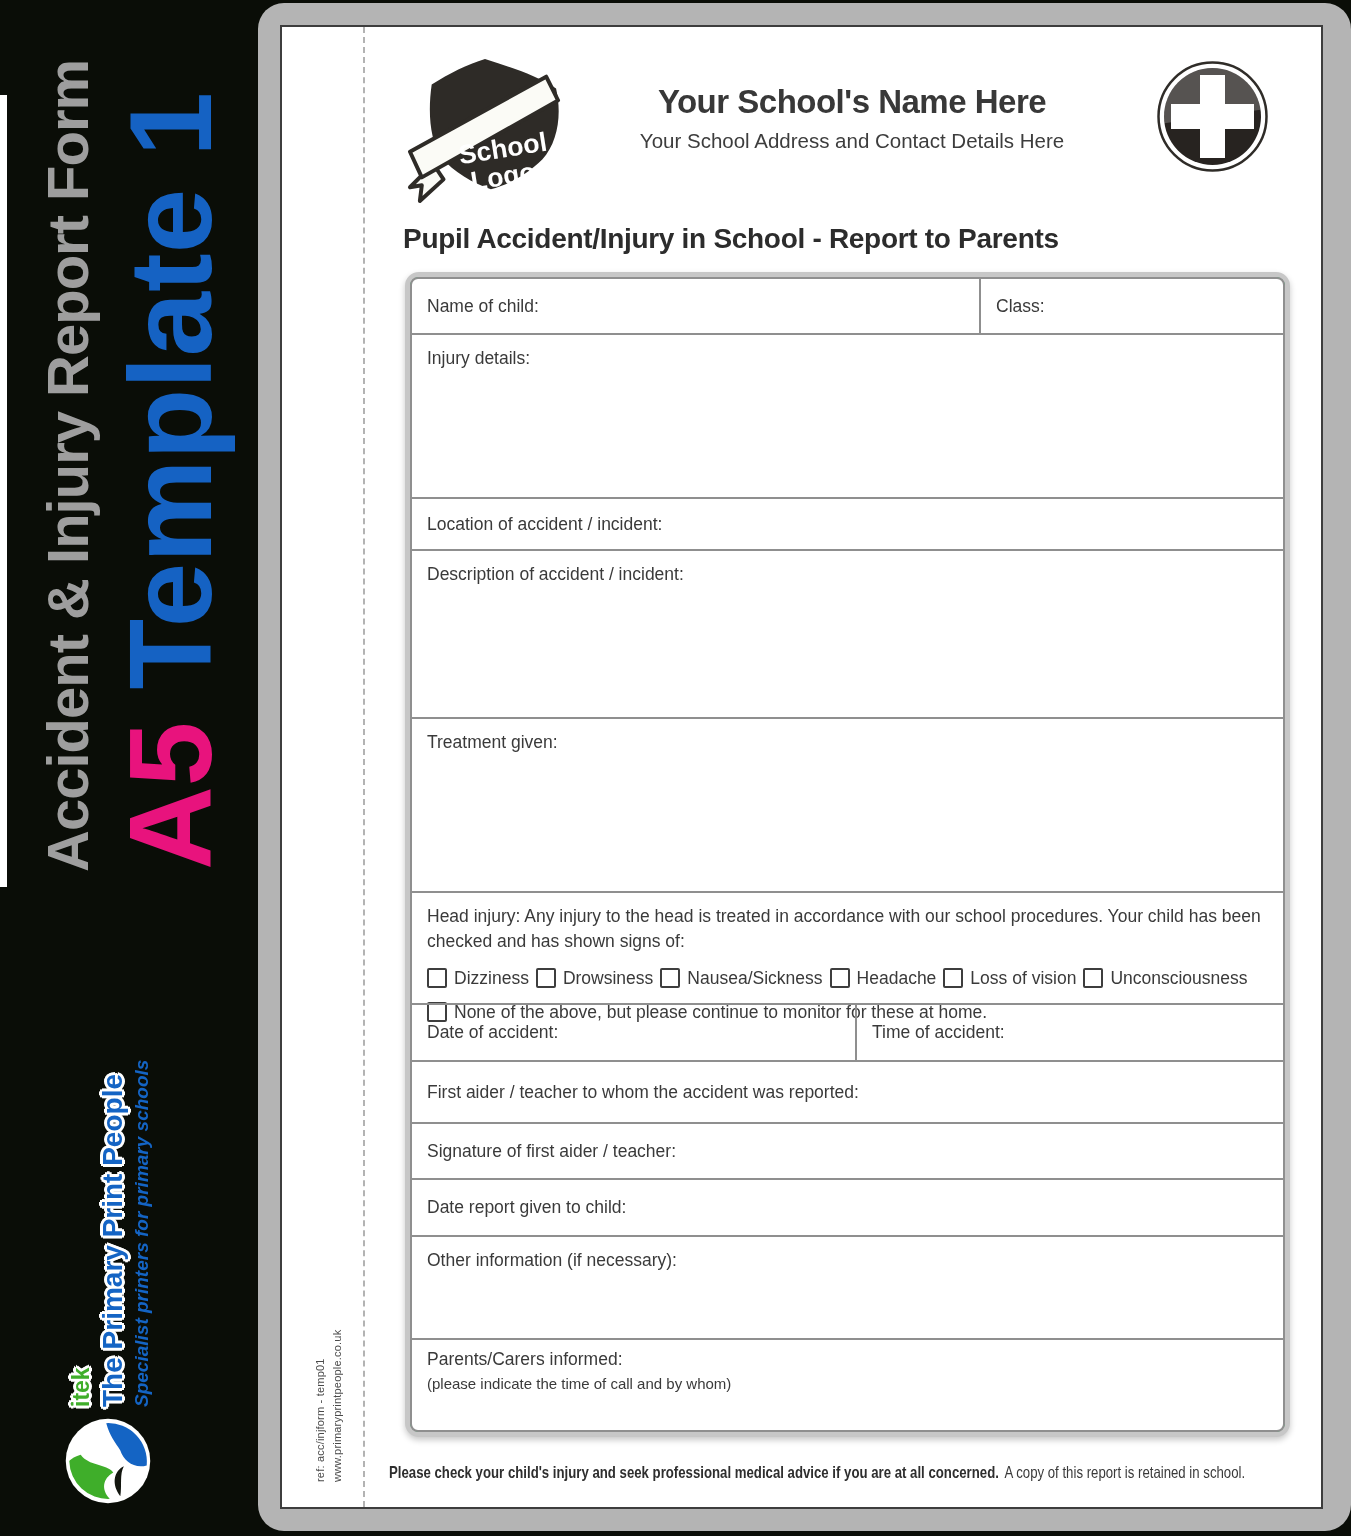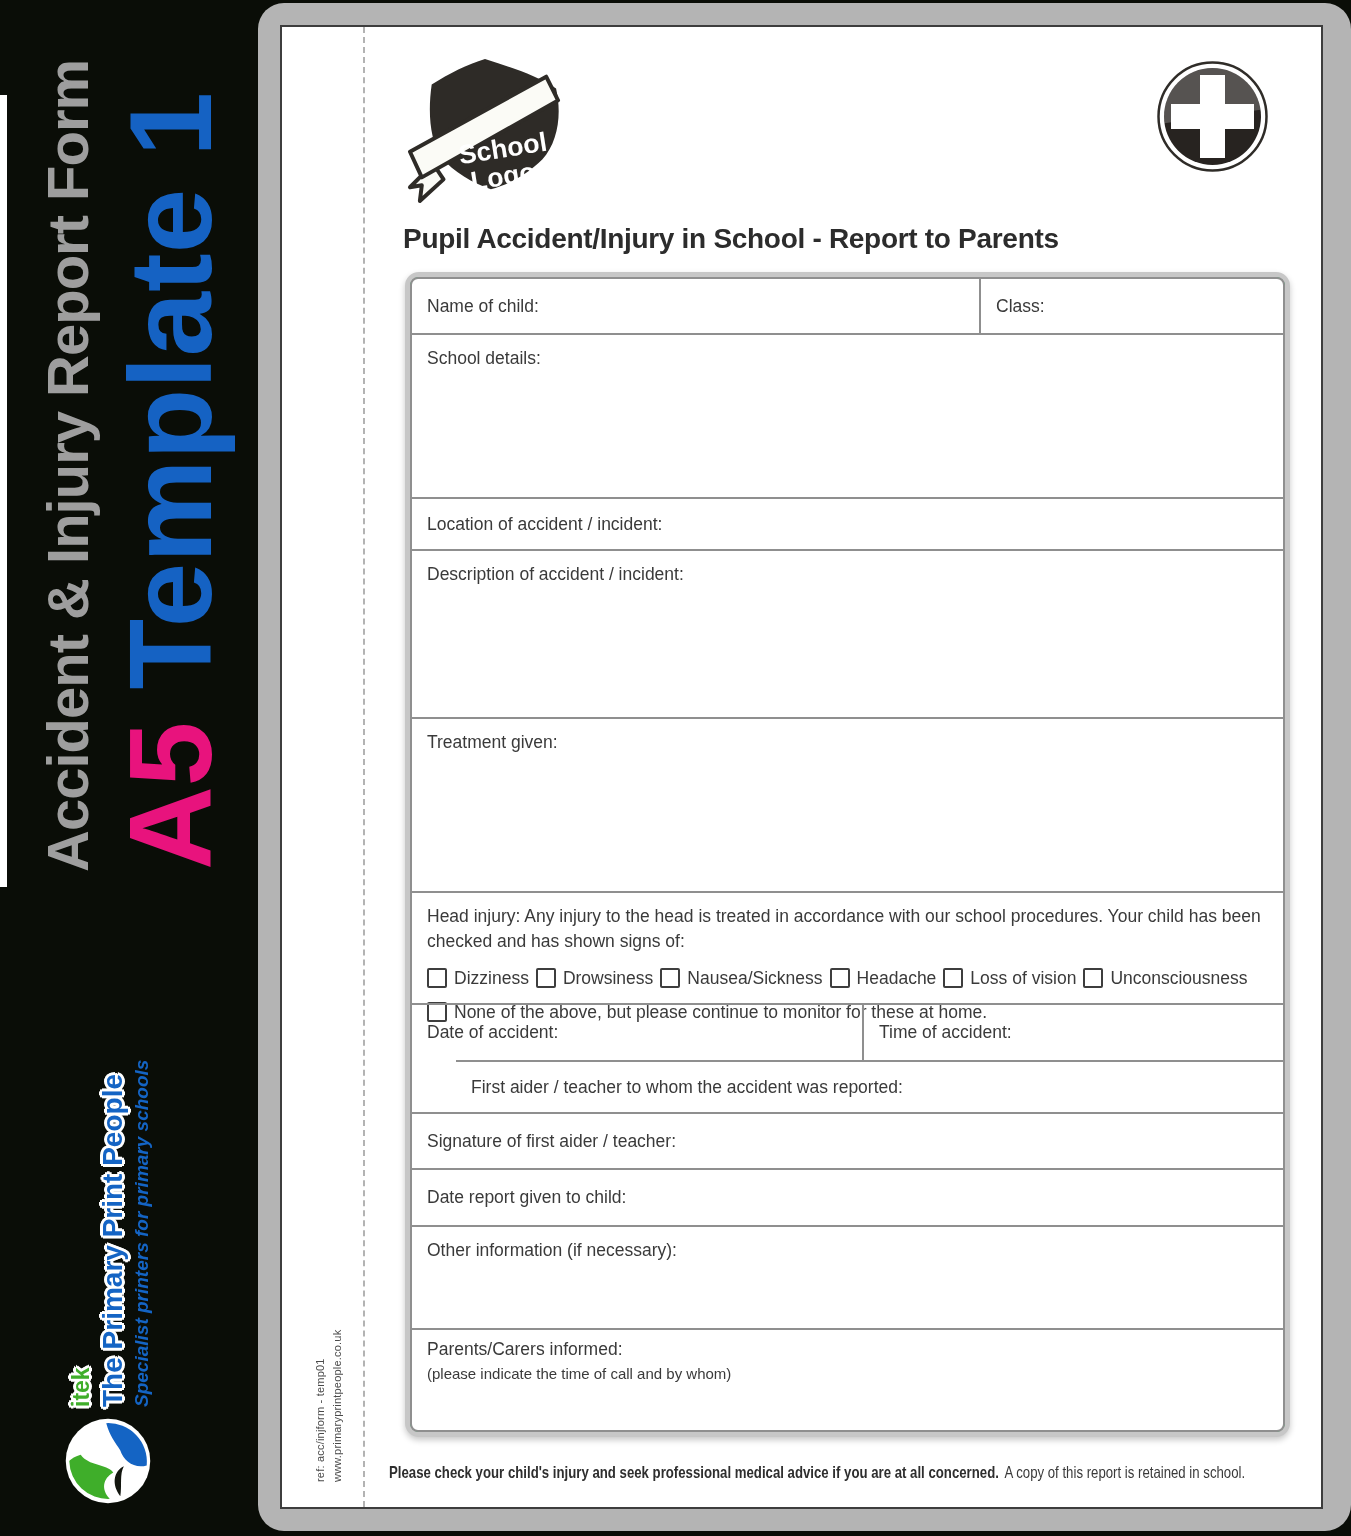--- a/index.html
+++ b/index.html
@@ -53,21 +53,21 @@
     font-size:17.5px; color:#3a3a3a; flex-shrink:0; }
   .row.first { border-top:none; }
   .row.top { align-items:flex-start; padding-top:13px; }
   .row.split { padding:0; }
   .cell { height:100%; display:flex; align-items:center; padding:0 15px; }
   .cell.grow { flex:1; }
   .cell.div { border-left:2px solid #8f8f8f; }
 
   .r1{height:54px;} .r2{height:164px;} .r3{height:52px;} .r4{height:168px;} .r5{height:174px;}
   .r6{height:112px; display:block; padding:11px 15px 0 15px;}
-  .r7{height:57px;gap:7px;} .r8{height:52px;margin-left:44px;} .r9{height:56px;} .r10{height:57px;}
+  .r7{height:57px;} .r8{height:62px;} .r9{height:56px;} .r10{height:57px;}
   .r11{height:103px;} .r12{flex:1; display:block; padding:9px 15px 0 15px;}
 
   .hi-text { font-size:17.5px; line-height:1.45; color:#3a3a3a; }
   .cb-line { display:flex; align-items:center; margin-top:13px; gap:7px; }
   .cb-item { display:flex; align-items:center; gap:7px; }
   .cb { width:20px; height:20px; border:2px solid #3e3e3e; border-radius:2px; background:#fff; flex-shrink:0; }
   .cb-label { font-size:17.5px; color:#3a3a3a; }
 
   .r12 .note { font-size:15px; margin-top:5px; color:#3a3a3a; }
 
@@ -120,20 +120,24 @@
           <path d="M28,124 L40,130 L34,112 Z" fill="#2e2b27"></path>
           <path d="M28,122 L14,136 L26,134 L24,150 L48,128 L40,116 Z" fill="#fbfbf6" stroke="#2e2b27" stroke-width="4" stroke-linejoin="round"></path>
           <path d="M14,100 L152,24 L164,48 L26,126 Z" fill="#fbfbf6" stroke="#2e2b27" stroke-width="4" stroke-linejoin="round"></path>
           <g transform="rotate(-9 108 110)" fill="#ffffff" font-family="Liberation Sans, DejaVu Sans, sans-serif" font-weight="bold" font-size="27">
             <text x="110" y="106" text-anchor="middle">School</text>
             <text x="106" y="134" text-anchor="middle">Logo</text>
           </g>
         </svg>
       </div>
 
+      <div class="school-heading">
+        <div class="school-name">Your School's Name Here</div>
+        <div class="school-address">Your School Address and Contact Details Here</div>
+      </div>
 
       <div class="plus-badge">
         <svg width="113" height="113" viewBox="0 0 113 113">
           <circle cx="56.5" cy="56.5" r="54" fill="#ffffff" stroke="#2f2c28" stroke-width="2.5"></circle>
           <circle cx="56.5" cy="56.5" r="48.5" fill="#272320"></circle>
           <path d="M56.5,8 a48.5,48.5 0 0 1 48.5,48.5 l-97,0 a48.5,48.5 0 0 1 48.5,-48.5 Z" fill="rgba(255,255,255,0.22)" transform="rotate(-8 56.5 56.5)"></path>
           <path d="M44,15 h25 v29 h29 v25 h-29 v29 h-25 v-29 h-29 v-25 h29 Z" fill="#ffffff"></path>
         </svg>
       </div>
 
@@ -145,21 +149,21 @@
           <div class="row r1 first split">
             <div class="cell" style="width:567px;">
               <span>Name of child:</span>
             </div>
             <div class="cell grow div">
               <span>Class:</span>
             </div>
           </div>
 
           <div class="row r2 top">
-            <span>School details:</span>
+            <span>Injury details:</span>
           </div>
 
           <div class="row r3">
             <span>Location of accident / incident:</span>
           </div>
 
           <div class="row r4 top">
             <span>Description of accident / incident:</span>
           </div>
 

